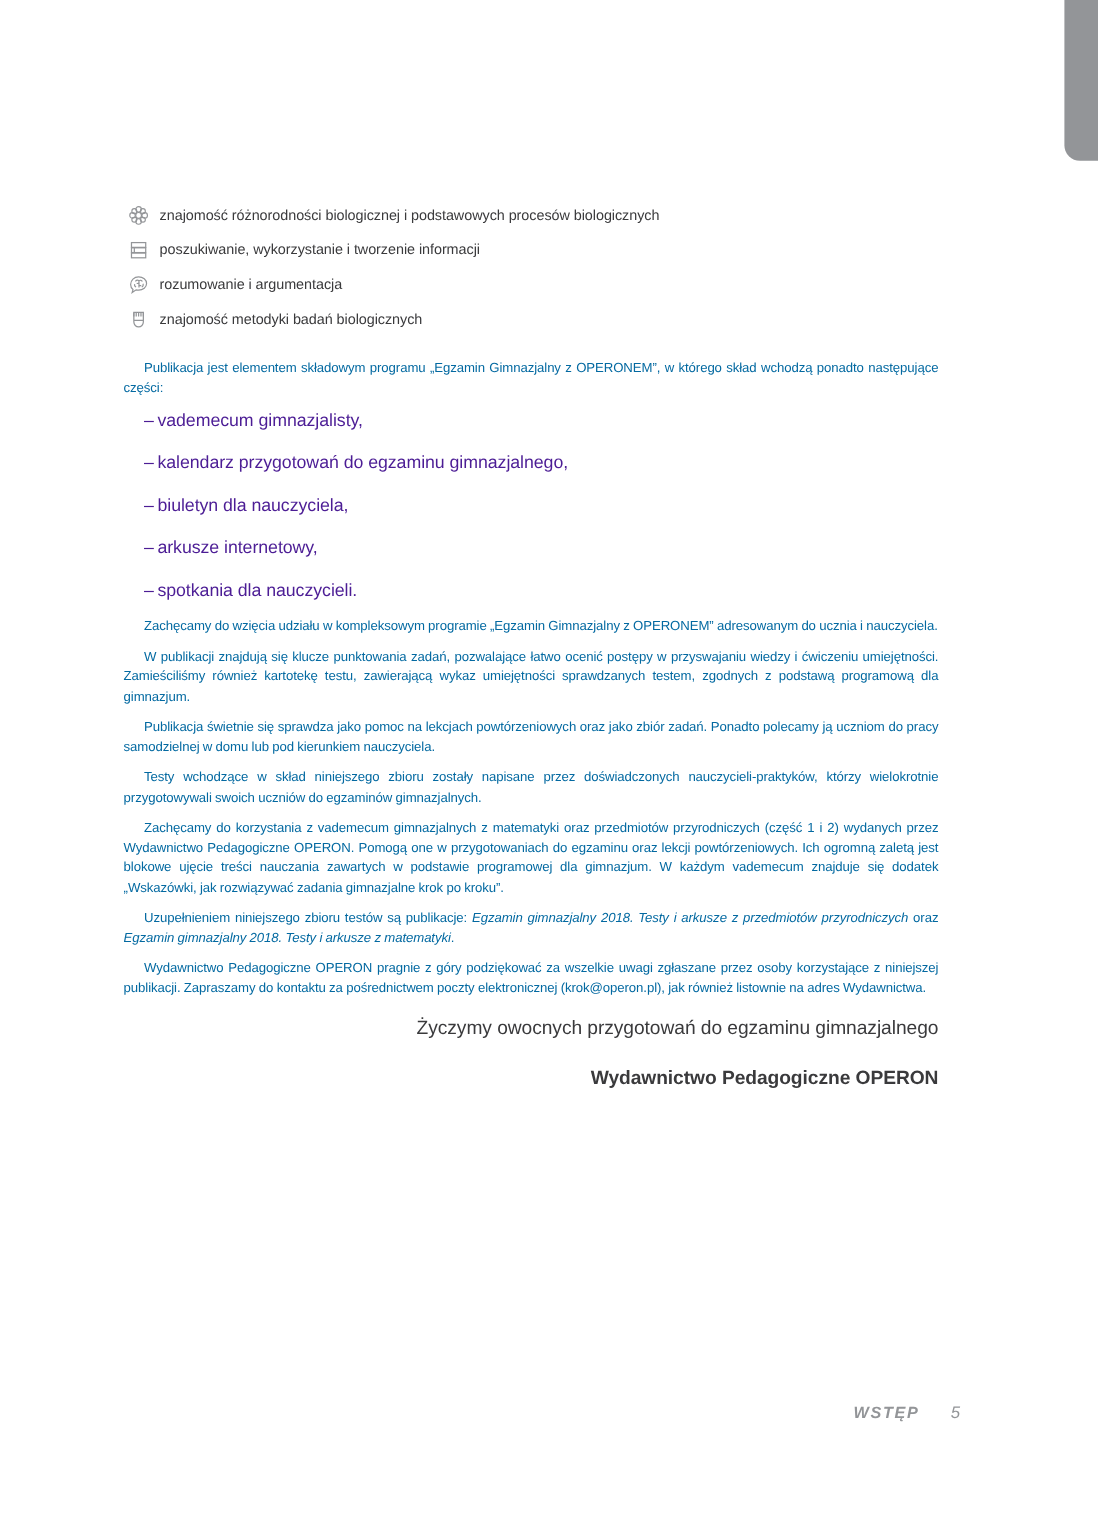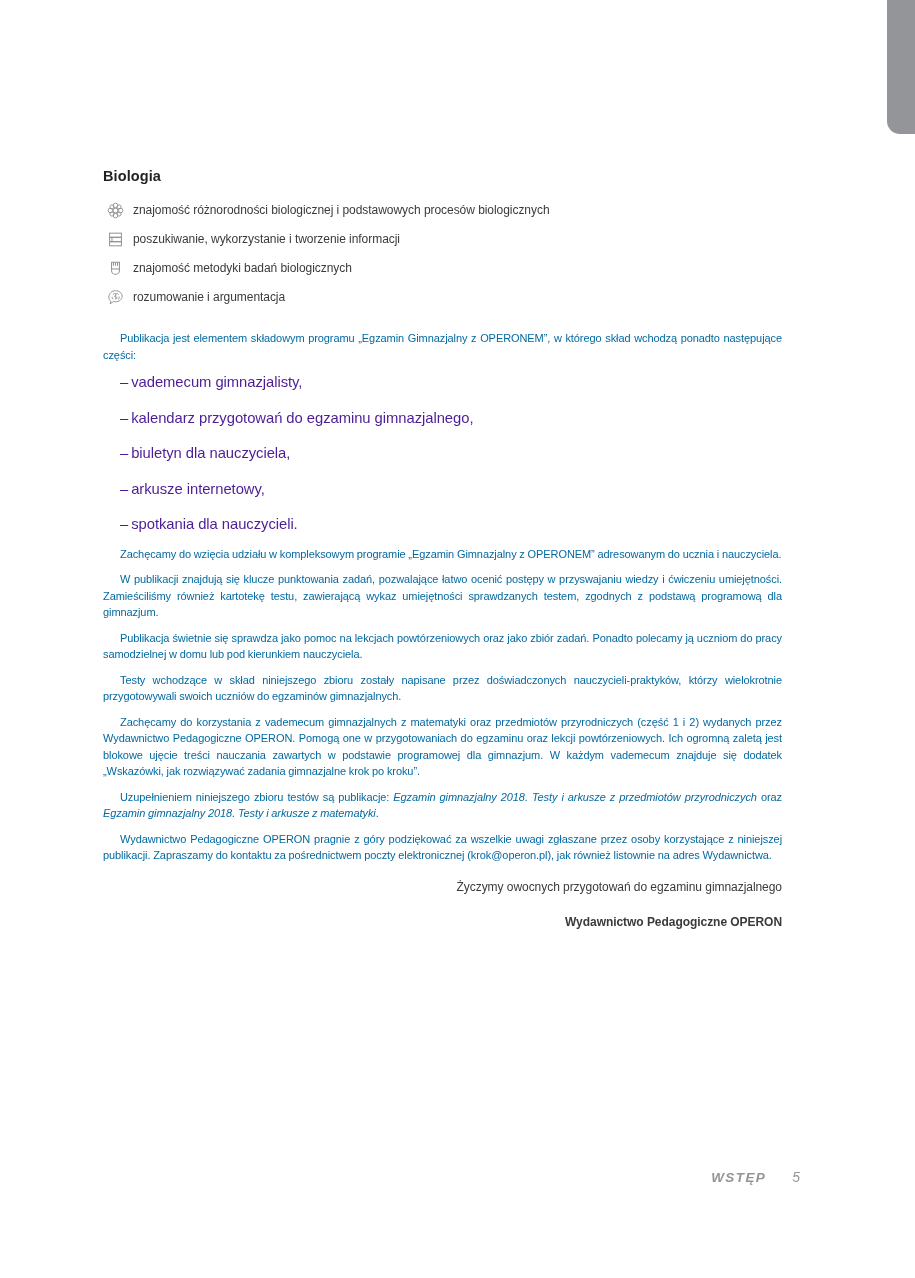--- a/index.html
+++ b/index.html
@@ -105,21 +105,21 @@
   .dash-list li:last-child { margin-bottom: 6px; }
   .dash {
     display: inline-block;
     margin-right: 3px;
   }
 
   
   .closing {
     margin-top: 14px;
     text-align: right;
-    font-size: 12px;
+    font-size: 16px;
     line-height: 1.5;
     color: #3a3a3c;
     letter-spacing: -0.05px;
   }
   .closing .line { margin-bottom: 17px; }
   .closing .line:last-child { margin-bottom: 0; font-weight: bold; }
 
   em.title-italic { font-style: italic; }
 
   
@@ -145,21 +145,20 @@
 </style>
 </head>
 <body>
 
 <div class="page">
 
   <div class="edge-tab"></div>
 
   <div class="content">
 
-    <h2 class="section-title">Biologia</h2>
 
     <ul class="icon-list">
 
       <li>
         <span class="icon-box">
           <svg width="19" height="19" viewBox="0 0 24 24" fill="none" stroke="#939598" stroke-width="1.2">
             <circle cx="12" cy="12" r="3"></circle>
             <circle cx="12" cy="5.6" r="2.9"></circle>
             <circle cx="12" cy="18.4" r="2.9"></circle>
             <circle cx="5.6" cy="12" r="2.9"></circle>
@@ -180,48 +179,48 @@
             <rect x="4.5" y="9.5" width="15" height="5"></rect>
             <rect x="4.5" y="15" width="15" height="5"></rect>
             <line x1="7.5" y1="9.5" x2="7.5" y2="15"></line>
           </svg>
         </span>
         <span class="icon-label">poszukiwanie, wykorzystanie i tworzenie informacji</span>
       </li>
 
       <li>
         <span class="icon-box">
+          <svg width="19" height="19" viewBox="0 0 24 24" fill="none" stroke="#939598" stroke-width="1.25">
+            <path d="M12 3.4c4.7 0 8.4 3.1 8.4 7s-3.7 7-8.4 7c-.9 0-1.8-.1-2.6-.3L5.2 20l.9-3.2C4.4 15.5 3.6 13.6 3.6 11.6c0-4.5 3.7-8.2 8.4-8.2z"></path>
+            <path d="M8.6 8.2c1-1.2 2.6-1.6 3.8-.8 1.2-.8 2.8-.4 3.6.9"></path>
+            <path d="M7.9 11.1c-.5 1.3.2 2.6 1.5 3"></path>
+            <path d="M16.6 10.8c.6 1.3 0 2.8-1.3 3.3"></path>
+            <path d="M12.4 7.4v7.2"></path>
+            <path d="M10 10.3c.8.2 1.7.1 2.4-.4"></path>
+            <path d="M14.8 12.5c-.7.3-1.6.3-2.4-.1"></path>
+          </svg>
+        </span>
+        <span class="icon-label">rozumowanie i argumentacja</span>
+      </li>
+
+      <li>
+        <span class="icon-box">
           <svg width="19" height="19" viewBox="0 0 24 24" fill="none" stroke="#939598" stroke-width="1.3">
             <path d="M7 4.2h10v10.2a5 5 0 0 1-5 5 5 5 0 0 1-5-5z"></path>
             <line x1="7" y1="4.2" x2="7" y2="8.4"></line>
             <line x1="9.5" y1="4.2" x2="9.5" y2="8.4"></line>
             <line x1="12" y1="4.2" x2="12" y2="8.4"></line>
             <line x1="14.5" y1="4.2" x2="14.5" y2="8.4"></line>
             <line x1="17" y1="4.2" x2="17" y2="8.4"></line>
             <line x1="7.2" y1="12.6" x2="16.8" y2="12.6"></line>
           </svg>
         </span>
         <span class="icon-label">znajomość metodyki badań biologicznych</span>
       </li>
 
-      <li>
-        <span class="icon-box">
-          <svg width="19" height="19" viewBox="0 0 24 24" fill="none" stroke="#939598" stroke-width="1.25">
-            <path d="M12 3.4c4.7 0 8.4 3.1 8.4 7s-3.7 7-8.4 7c-.9 0-1.8-.1-2.6-.3L5.2 20l.9-3.2C4.4 15.5 3.6 13.6 3.6 11.6c0-4.5 3.7-8.2 8.4-8.2z"></path>
-            <path d="M8.6 8.2c1-1.2 2.6-1.6 3.8-.8 1.2-.8 2.8-.4 3.6.9"></path>
-            <path d="M7.9 11.1c-.5 1.3.2 2.6 1.5 3"></path>
-            <path d="M16.6 10.8c.6 1.3 0 2.8-1.3 3.3"></path>
-            <path d="M12.4 7.4v7.2"></path>
-            <path d="M10 10.3c.8.2 1.7.1 2.4-.4"></path>
-            <path d="M14.8 12.5c-.7.3-1.6.3-2.4-.1"></path>
-          </svg>
-        </span>
-        <span class="icon-label">rozumowanie i argumentacja</span>
-      </li>
-
     </ul>
 
     <p class="body">Publikacja jest elementem składowym programu „Egzamin Gimnazjalny z OPERONEM”, w którego skład wchodzą ponadto następujące części:</p>
 
     <ul class="dash-list">
       <li>
         <span class="dash">–</span><span>vademecum gimnazjalisty,</span>
       </li>
       <li>
         <span class="dash">–</span><span>kalendarz przygotowań do egzaminu gimnazjalnego,</span>

